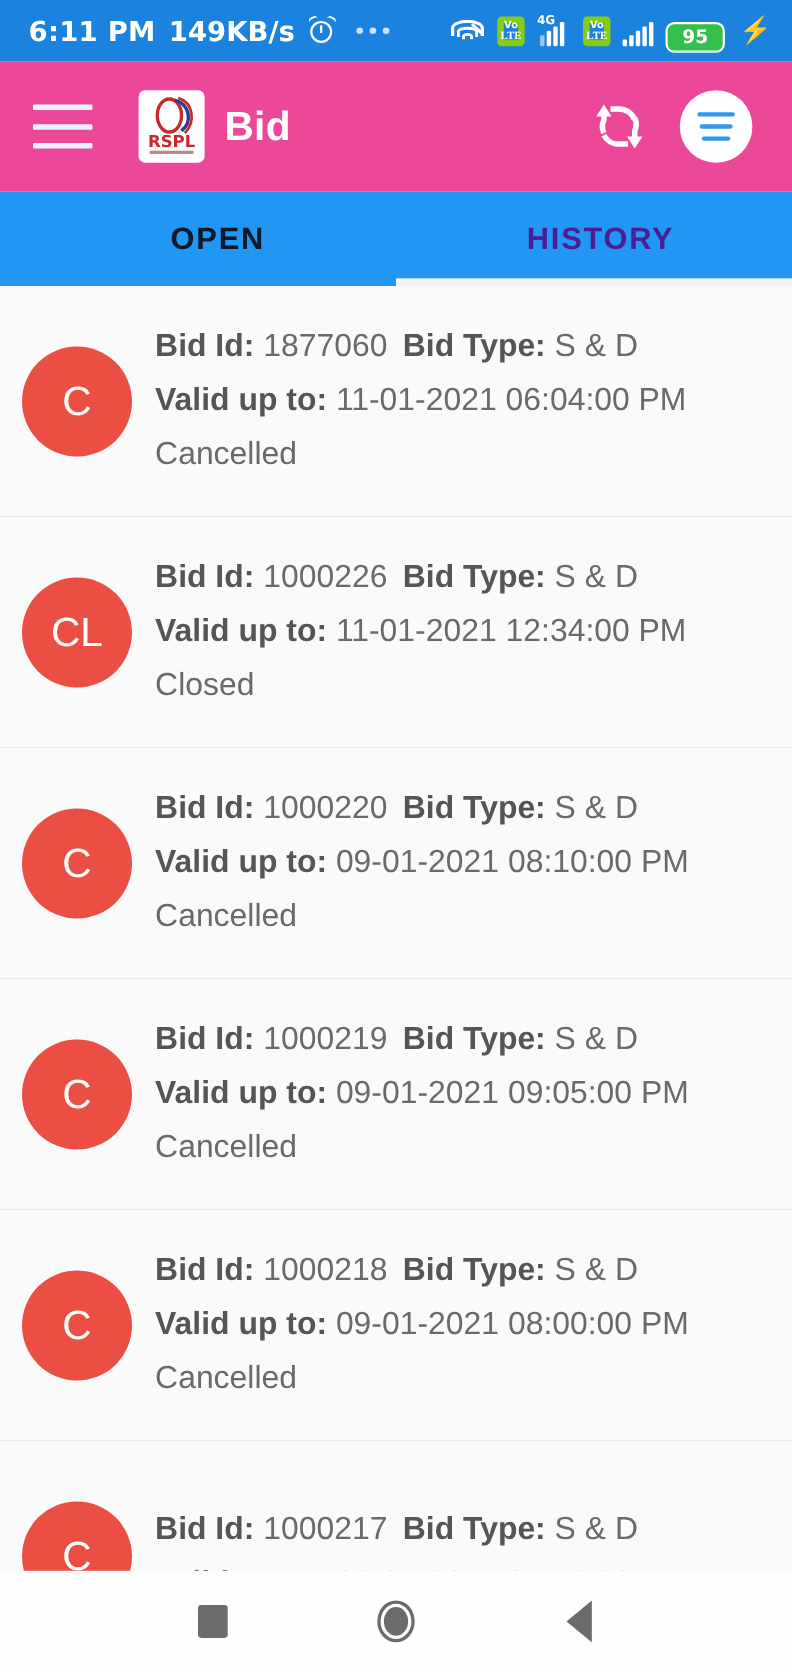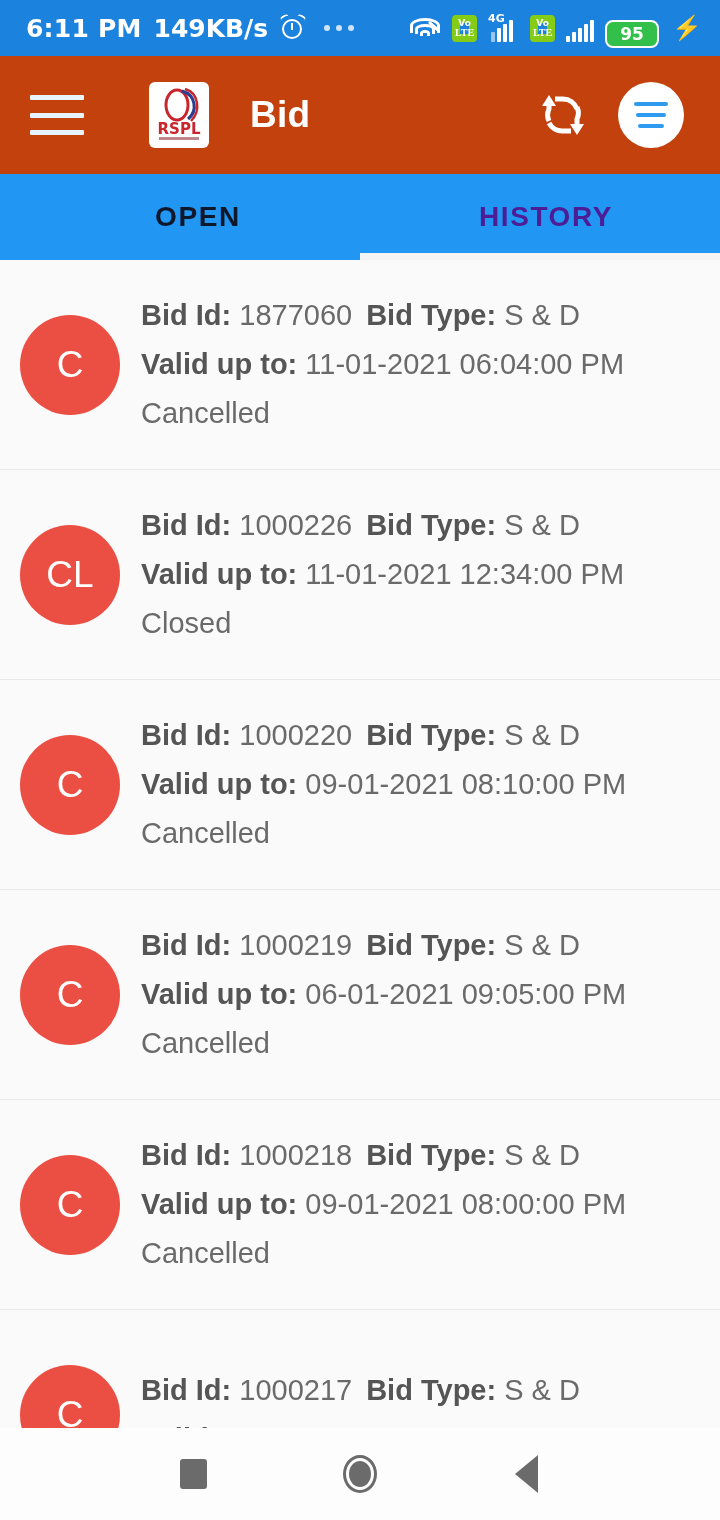--- a/index.html
+++ b/index.html
@@ -59,21 +59,21 @@
   .wifi-ic .a1 { top:3px; width:30px; height:15px; }
   .wifi-ic .a2 { top:9px; width:20px; height:10px; }
   .wifi-ic .a3 { top:15px; width:10px; height:6px; }
   .wifi-ic .slash {
     position:absolute; right:0px; top:10px;
     width:14px; height:3px; background:#fff;
     transform:rotate(42deg); border-radius:2px;
   }
 
   .volte-ic {
-    width:25px; height:27px; border:8px solid #84cc16; border-radius:4px;
+    width:25px; height:27px; border:6px solid #84cc16; border-radius:4px;
     display:flex; flex-direction:column; align-items:center; justify-content:center;
     line-height:1; font-family:"DejaVu Sans", sans-serif;
   }
   .volte-ic b { font-size:9px; font-weight:bold; display:block; }
   .volte-ic s { font-size:10px; font-weight:bold; text-decoration:none; display:block;font-family:Liberation Serif, serif; }
 
   .sig-wrap { position:relative; display:flex; align-items:flex-end; height:28px; gap:2px; }
   .sig-wrap .g4 {
     position:absolute; top:-2px; left:0px;
     font-size:11px; font-weight:bold; color:#fff;
@@ -96,24 +96,23 @@
   }
   .batt-ic span {
     font-size:17px; font-weight:bold; color:#fff;
     font-family:"DejaVu Sans", sans-serif;
   }
   .bolt-ic { font-size:24px; color:#fff; line-height:1; margin-left:2px; }
 
   
   .app-bar {
     flex:0 0 118px; height:118px;
-    background:#c2410c;
+    background:#ec4899;
     display:flex; align-items:center;
     padding:0 36px 0 30px;
-    gap:23px;
   }
   .burger { width:54px; height:40px; display:flex; flex-direction:column; justify-content:space-between; cursor:pointer; }
   .burger i { display:block; height:5px; background:#e8f4fd; border-radius:1px; }
   .logo-box {
     width:60px; height:66px; background:#fff; border-radius:6px;
     margin-left:42px; display:flex; align-items:center; justify-content:center;
     overflow:hidden; flex:0 0 60px;
   }
   .app-title {
     font-size:37px; font-weight:bold; color:#fff; margin-left:18px;
@@ -313,21 +312,21 @@
         <div class="row-text">
           <div class="line1"><span class="k">Bid Id:</span> <span class="v">1000220</span><span class="gap"></span><span class="k">Bid Type:</span> <span class="v">S &amp; D</span></div>
           <div class="line2"><span class="k">Valid up to:</span> <span class="v">09-01-2021 08:10:00 PM</span></div>
           <div class="line3">Cancelled</div>
         </div>
       </div>
       <div class="bid-row">
         <div class="avatar">C</div>
         <div class="row-text">
           <div class="line1"><span class="k">Bid Id:</span> <span class="v">1000219</span><span class="gap"></span><span class="k">Bid Type:</span> <span class="v">S &amp; D</span></div>
-          <div class="line2"><span class="k">Valid up to:</span> <span class="v">06-01-2021 09:05:00 PM</span></div>
+          <div class="line2"><span class="k">Valid up to:</span> <span class="v">09-01-2021 09:05:00 PM</span></div>
           <div class="line3">Cancelled</div>
         </div>
       </div>
       <div class="bid-row">
         <div class="avatar">C</div>
         <div class="row-text">
           <div class="line1"><span class="k">Bid Id:</span> <span class="v">1000218</span><span class="gap"></span><span class="k">Bid Type:</span> <span class="v">S &amp; D</span></div>
           <div class="line2"><span class="k">Valid up to:</span> <span class="v">09-01-2021 08:00:00 PM</span></div>
           <div class="line3">Cancelled</div>
         </div>

